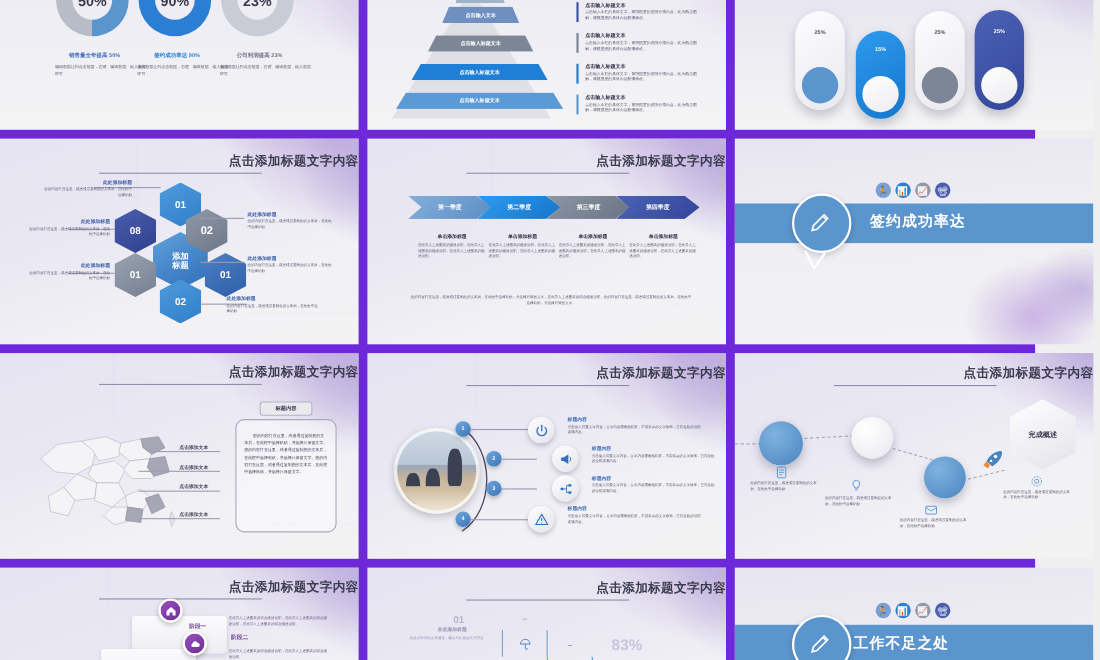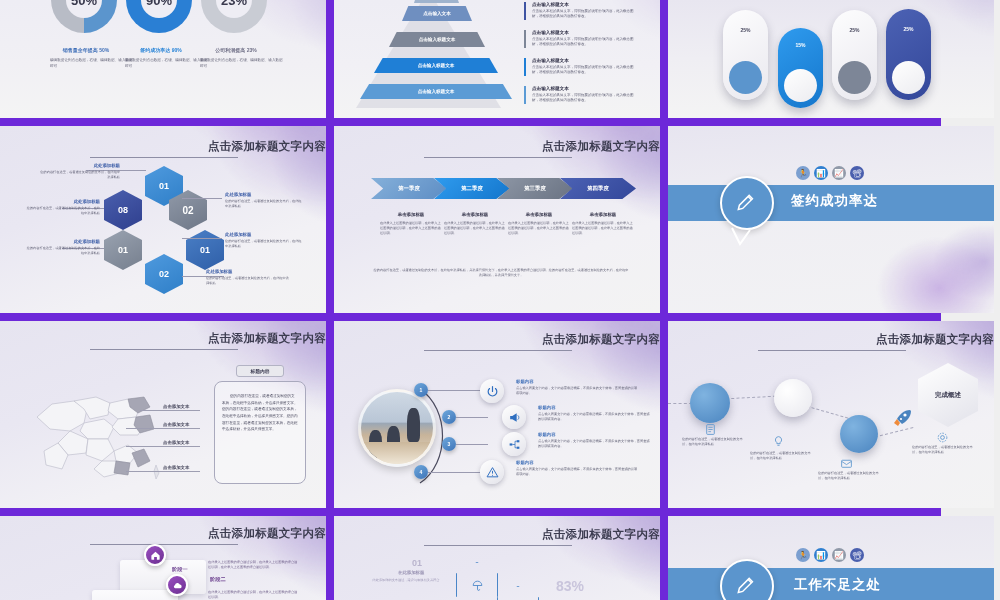--- a/index.html
+++ b/index.html
@@ -249,20 +249,23 @@
       <div class="pct" style="top:17px;color:#ffffff">25%</div>
       <div class="knob" style="left:6px;bottom:6px;width:33px;height:33px;background:linear-gradient(145deg,#ffffff,#ececf0);"></div>
     </div>
   </div>
 
   <div class="slide">
     <div class="blob blob-t" style="top:-30%;left:38%;width:80%;height:115%;"></div>
     <div class="slide-title" style="top:13px;">点击添加标题文字内容</div>
     <div class="title-rule" style="left:90px;width:148px;top:31px;"></div>
 
+    <div class="hex" style="left:139px;top:85px;width:50px;height:52px;background:linear-gradient(150deg,#5fa0dc,#2f6fb8);font-size:7.5px;line-height:1.2;text-align:center;">
+      <span>添加<br>标题</span>
+    </div>
 
     <div class="hex" style="left:145px;top:40px;width:38px;height:40px;background:linear-gradient(150deg,#4f9ade,#2f7fc8);font-size:9px;">
       <span>01</span>
     </div>
 
     <div class="hex" style="left:169px;top:64px;width:38px;height:40px;background:linear-gradient(150deg,#9099a8,#6e7787);font-size:10px;">
       <span>02</span>
     </div>
 
     <div class="hex" style="left:186px;top:104px;width:38px;height:40px;background:linear-gradient(150deg,#4a7fc6,#2f5fa8);font-size:9px;">
@@ -604,16 +607,16 @@
     </div>
 
     <div class="band" style="top:52px;height:36px;"></div>
 
     <div class="pencil-circle" style="left:52px;top:43px;width:54px;height:54px;">
       <svg width="26" height="26" viewBox="0 0 24 24">
         <path d="M4 18l1-4 9-9 3 3-9 9-4 1z" fill="none" stroke="#ffffff" stroke-width="1.4"></path>
         <path d="M13 6l3 3" stroke="#ffffff" stroke-width="1.2"></path>
       </svg>
     </div>
-    <div class="band-title" style="left:126px;top:60px;">工作不足之处</div>
+    <div class="band-title" style="left:108px;top:60px;">工作不足之处</div>
   </div>
 
 </div>
 
 </body></html>

